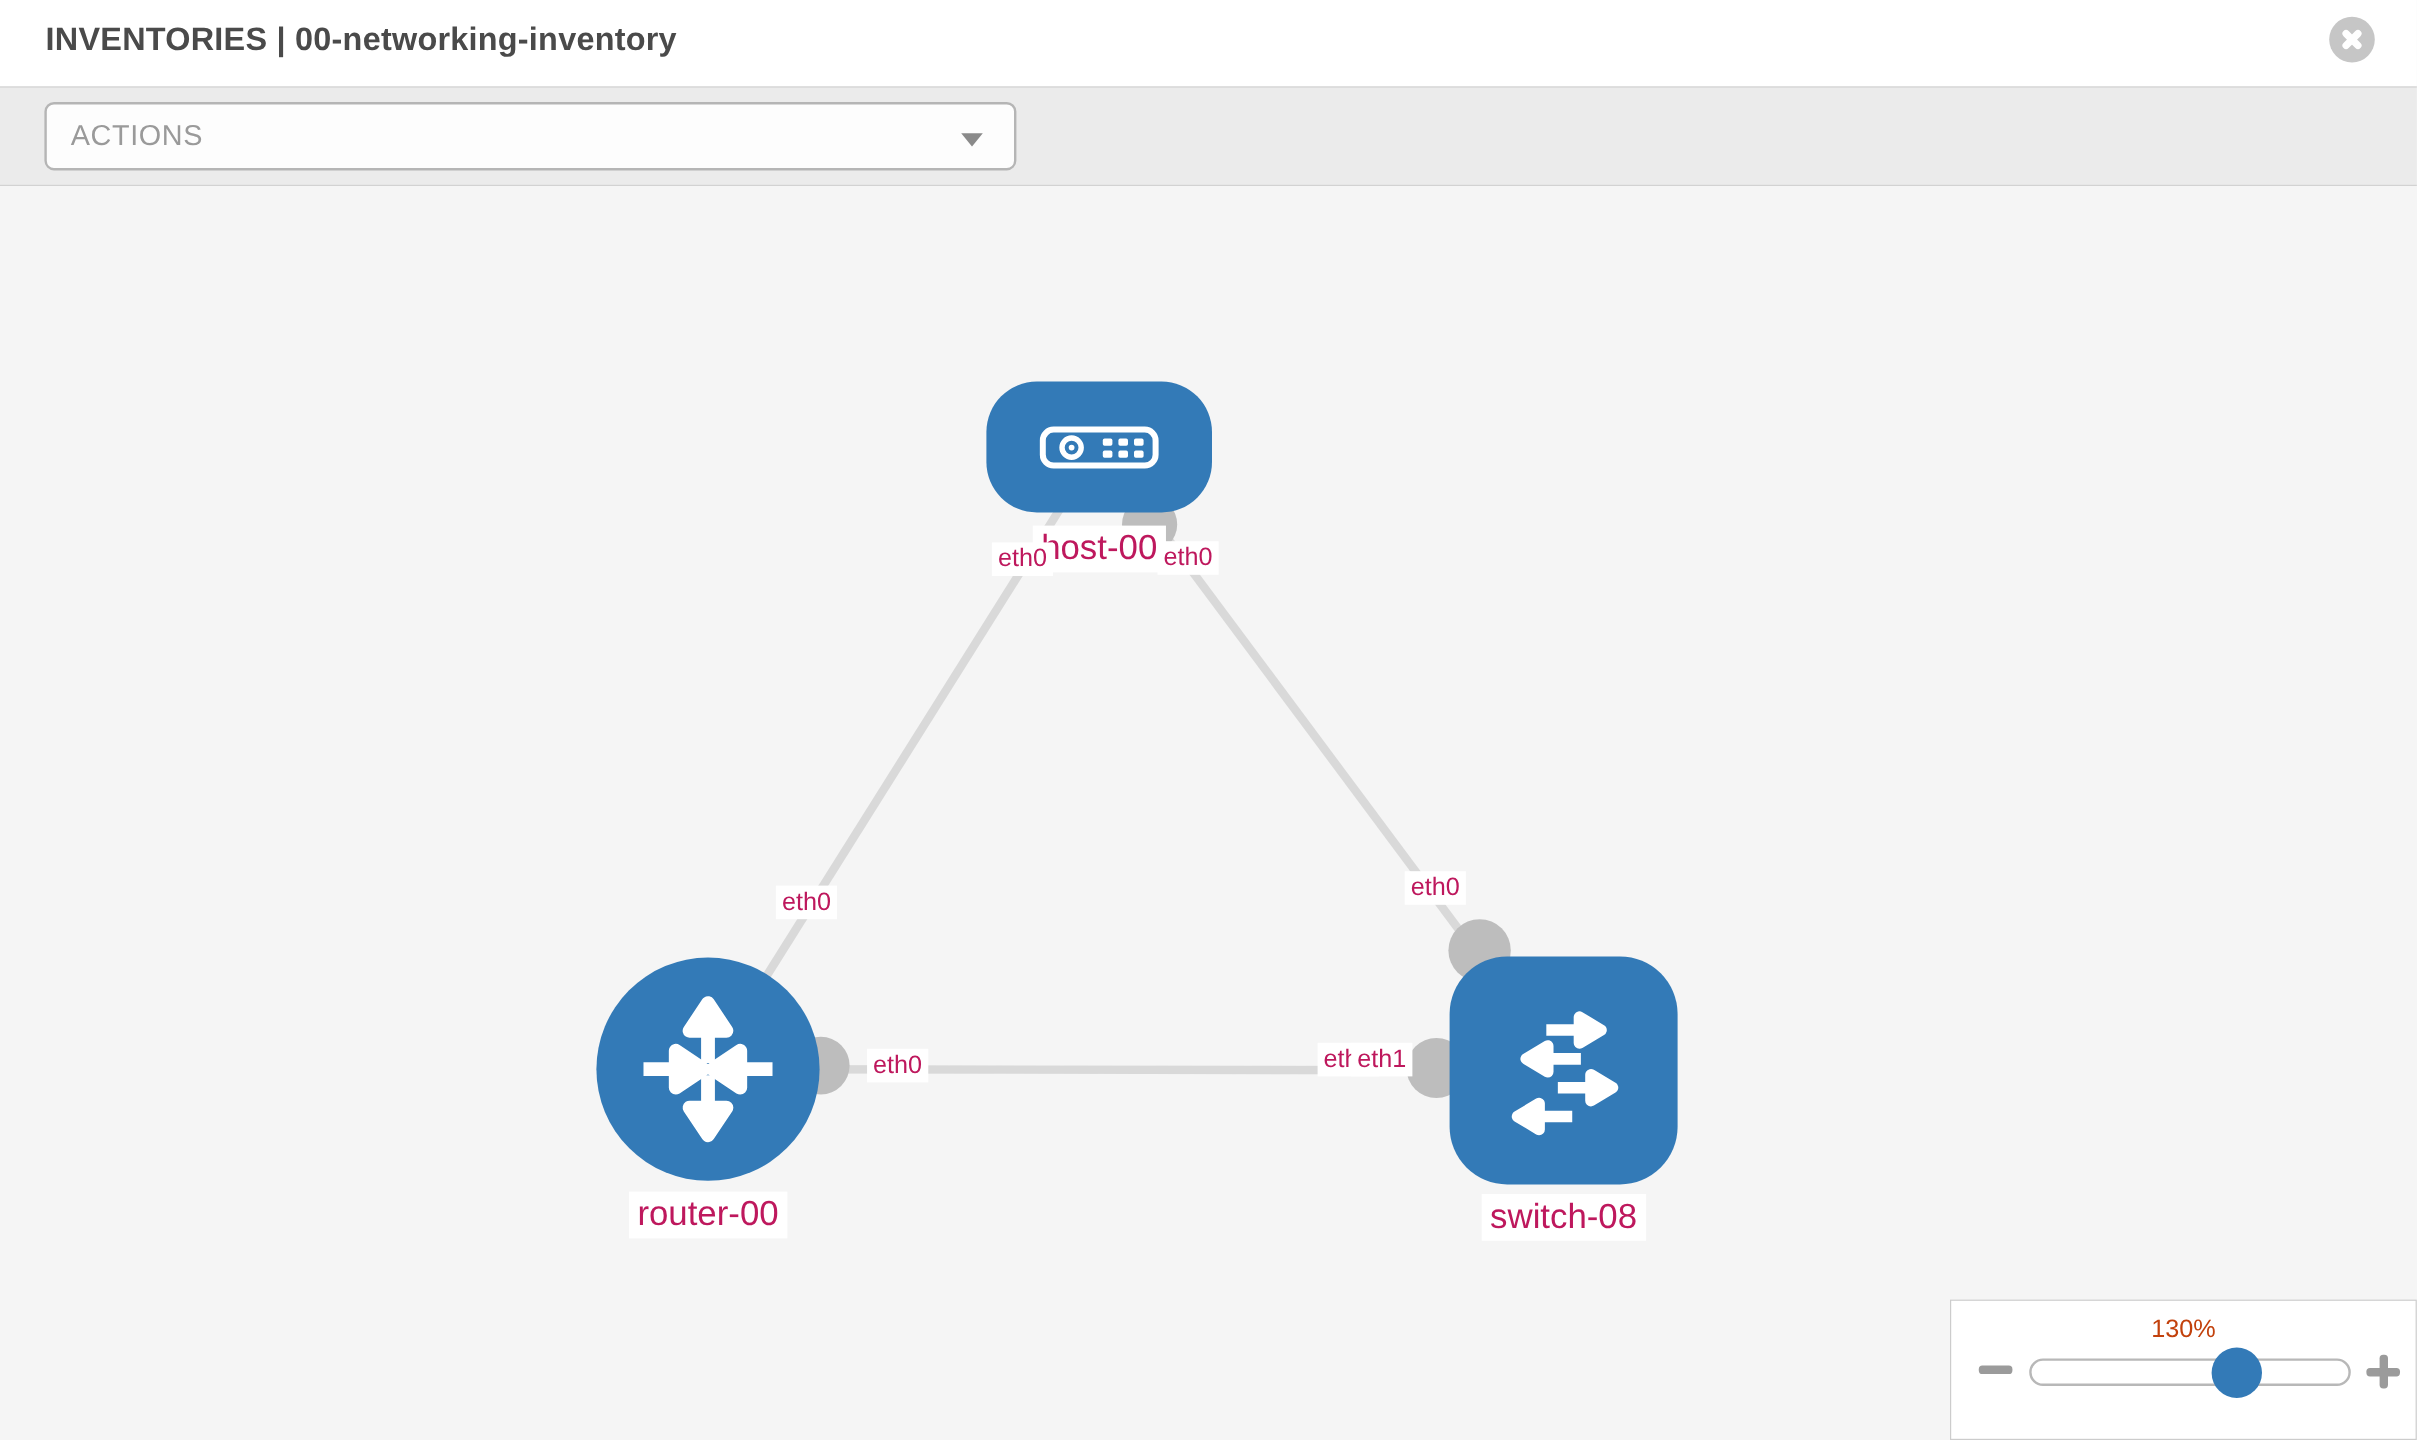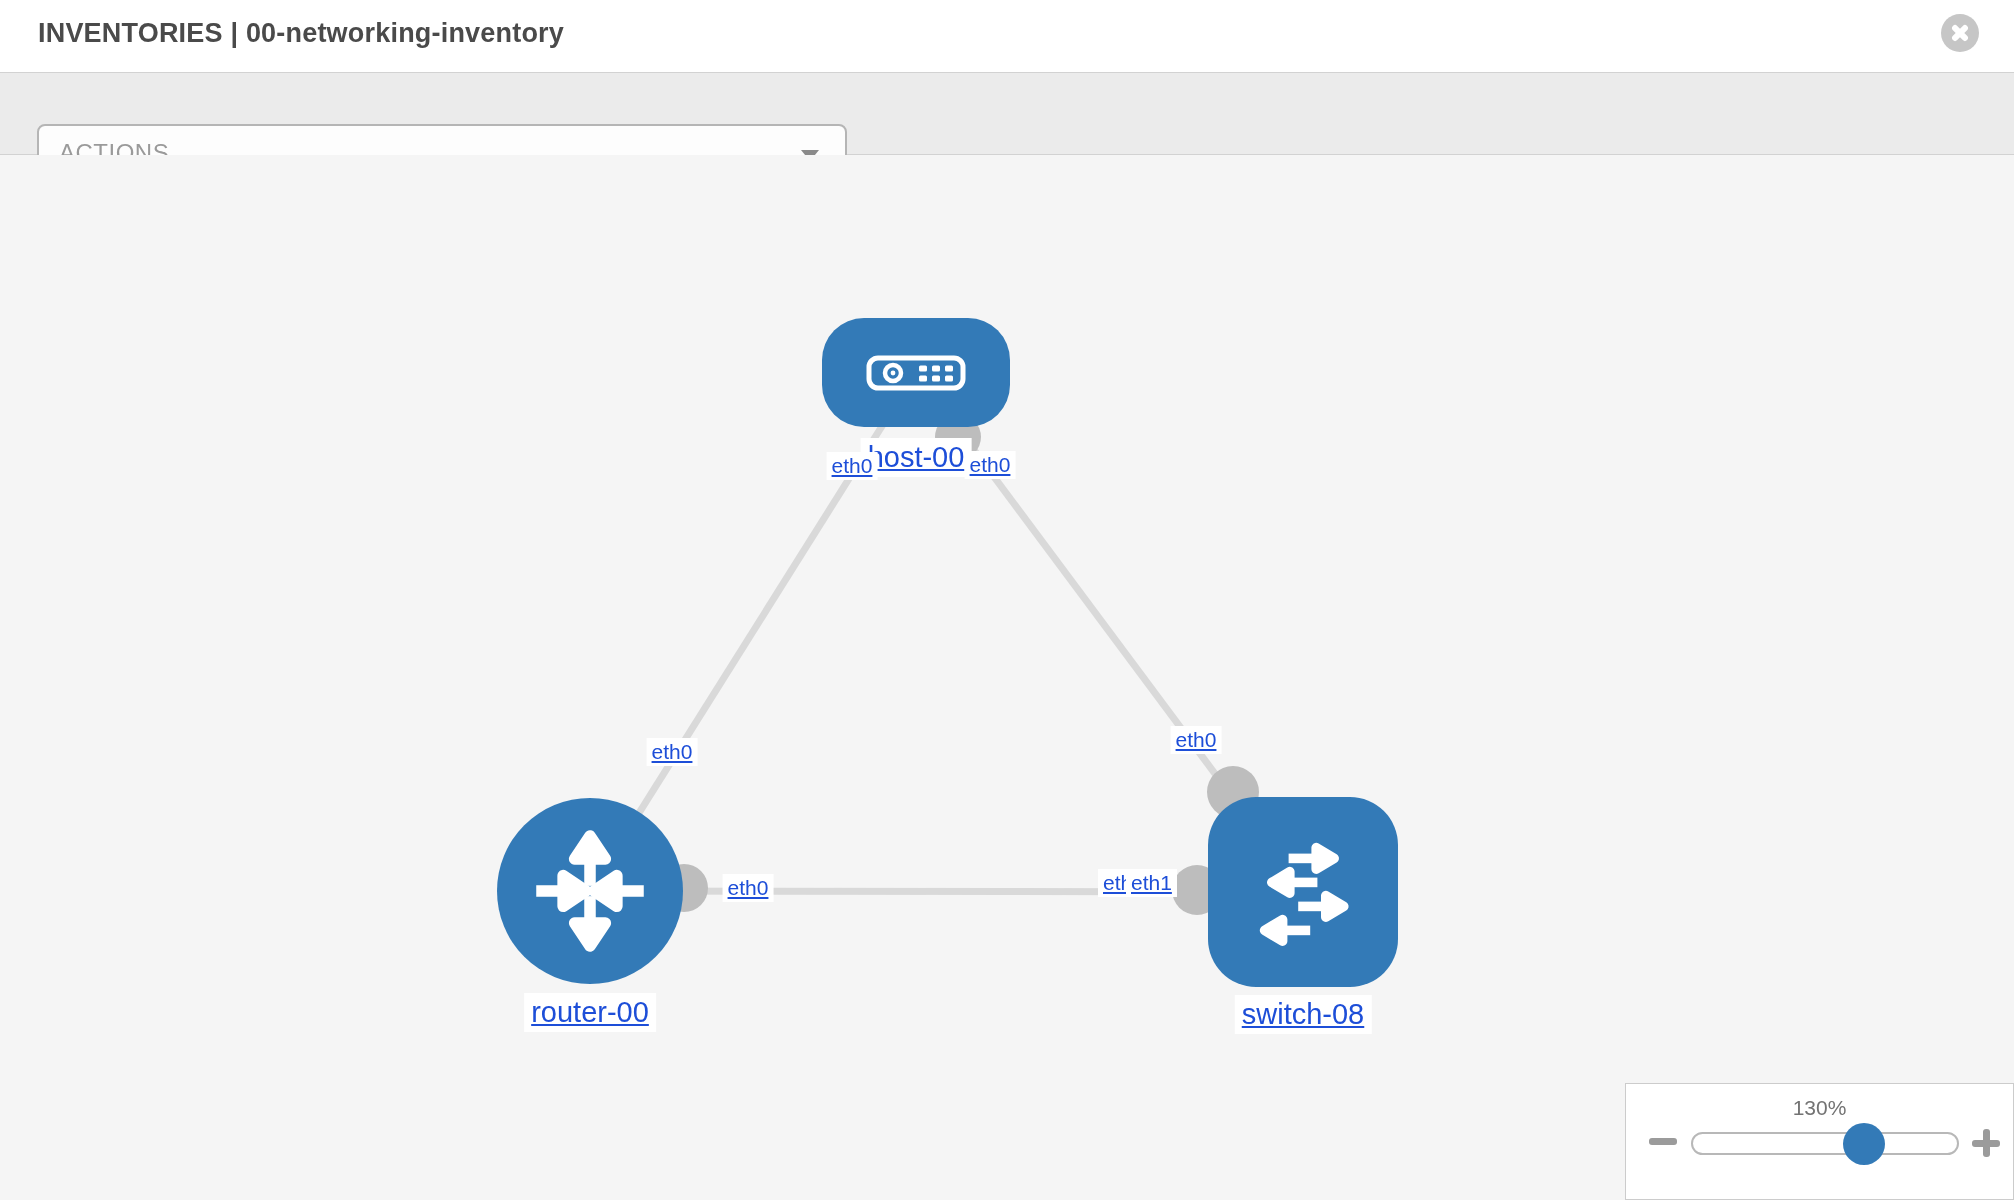--- a/index.html
+++ b/index.html
@@ -16,43 +16,43 @@
   .close-btn .xbar.b { transform:rotate(-45deg); }
 
   
   .toolbar { position:absolute; left:0; top:72px; width:2014px; height:83px; background:#ebebeb;
     border-top:1px solid #d2d2d2; border-bottom:1px solid #d2d2d2; }
   .dropdown { position:absolute; top:12px; height:57px; background:#fdfdfd; border:2px solid #b5b5b5;
     border-radius:8px; display:flex; align-items:center; cursor:pointer; }
   .dropdown .dd-label { margin-left:20px; font-size:24px; color:#9a9a9a; letter-spacing:0.5px; }
   .dropdown .caret { position:absolute; right:26px; top:24px; width:0; height:0;
     border-left:9px solid transparent; border-right:9px solid transparent; border-top:11px solid #8a8a8a; }
-  .dd-actions { left:37px; width:810px;margin-top:39px; }
+  .dd-actions { left:37px; width:810px; }
   .dd-search  { left:1185px; width:796px; }
   .tool-icon { position:absolute; top:96px; cursor:pointer; }
   .tool-icon svg { display:block; }
 
   
   .canvas { position:absolute; left:0; top:155px; width:2014px; height:1045px; background:#f5f5f5; }
   .links-svg { position:absolute; left:0; top:0; z-index:1; }
   .node { position:absolute; background:#337ab7; z-index:3; display:flex; align-items:center; justify-content:center; cursor:pointer; }
   .node-host   { left:822px; top:163px; width:188px; height:109px; border-radius:42px; }
   .node-router { left:497px; top:643px; width:186px; height:186px; border-radius:50%; }
   .node-switch { left:1208px; top:642px; width:190px; height:190px; border-radius:48px; }
-  .chip { position:absolute; background:#ffffff; color:#1d4ed8; white-space:nowrap; z-index:5;text-decoration:underline; }
+  .chip { position:absolute; background:#ffffff; color:#be185d; white-space:nowrap; z-index:5; }
   .chip-name { font-size:29px; padding:3px 7px; transform:translateX(-50%); }
   .chip-if   { font-size:21px; padding:2px 5px; transform:translateX(-50%); }
   .chip-if.abs-left { transform:none; }
   .chip-if.under { z-index:4; }
   .chip-if.over  { z-index:5;margin-left:10px; }
 
   
   .zoom-panel { position:absolute; left:1625px; top:1083px; width:389px; height:117px;
     background:#ffffff; border:1px solid #cccccc; z-index:10; }
-  .zoom-level { position:absolute; left:0; top:12px; width:100%; text-align:center; font-size:21px; color:#737373; }
+  .zoom-level { position:absolute; left:0; top:12px; width:100%; text-align:center; font-size:21px; color:#c2410c; }
   .zoom-track { position:absolute; left:65px; top:48px; width:268px; height:23px; background:#ffffff;
     border:2px solid #b8b8b8; border-radius:12px; cursor:pointer; }
   .zoom-thumb { position:absolute; left:217px; top:39px; width:42px; height:42px; border-radius:50%;
     background:#337ab7; cursor:grab; z-index:2; }
   .zoom-minus, .zoom-plus { position:absolute; top:44px; cursor:pointer; }
   .zoom-minus { left:23px; }
   .zoom-plus  { left:345px; }
   .hbar { display:block; width:28px; height:7px; border-radius:3px; background:#9b9b9b; margin-top:10px; }
   .plus-wrap { position:relative; width:30px; height:30px; }
   .plus-wrap .ph { position:absolute; left:1px; top:12px; width:28px; height:7px; border-radius:3px; background:#9b9b9b; }

